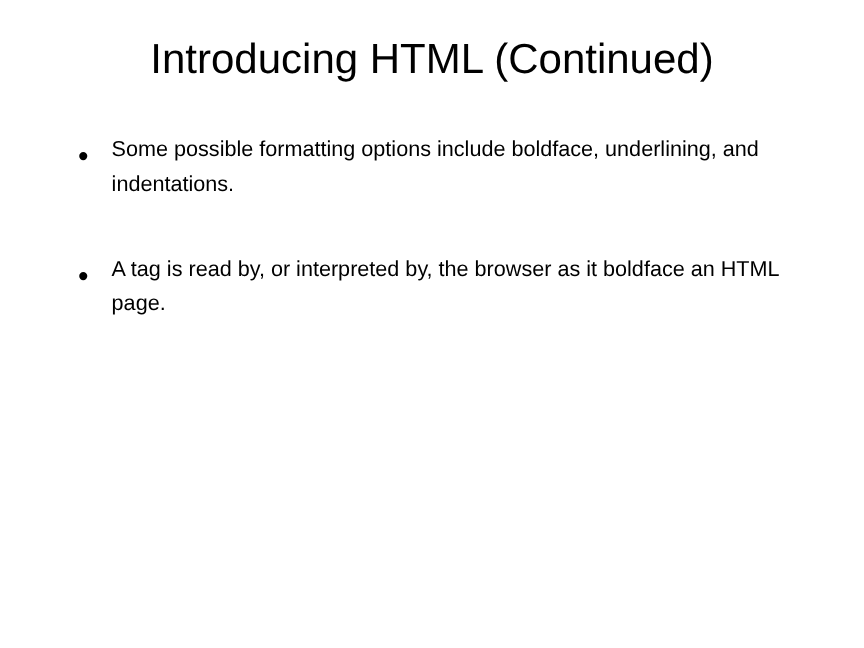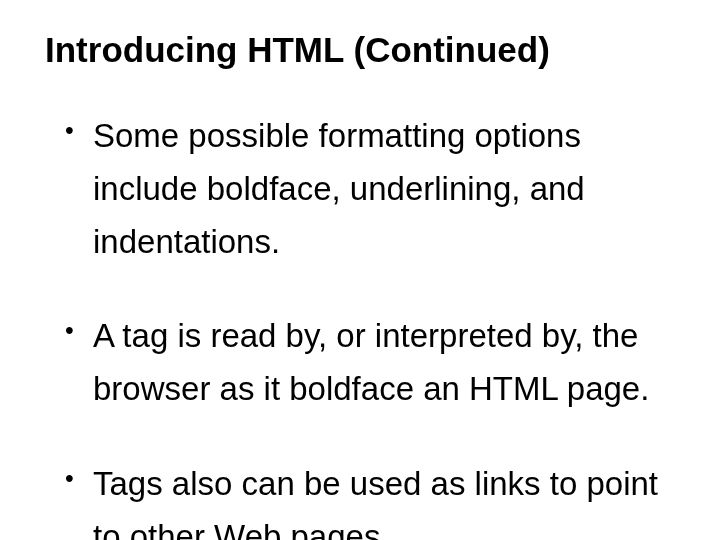--- a/index.html
+++ b/index.html
@@ -10,30 +10,31 @@
     body {
       width: 720px;
       height: 540px;
       background: #ffffff;
       font-family: Arial, Helvetica, sans-serif;
       color: #000000;
       padding: 30px 45px;
     }
     .title {
       font-size: 35px;
-      font-weight: bold;
+      font-weight: normal;
+      text-align: center;
       margin-bottom: 40px;
       letter-spacing: 0px;
     }
     .bullet-list {
       list-style: none;
       padding-left: 20px;
     }
     .bullet-item {
-      font-size: 33px;
+      font-size: 18px;
       line-height: 1.6;
       margin-bottom: 42px;
       position: relative;
       padding-left: 28px;
     }
     .bullet-item::before {
       content: "•";
       position: absolute;
       left: 0;
       top: 0;
@@ -41,14 +42,13 @@
     }
   </style>
 </head>
 <body>
 
 <h1 class="title">Introducing HTML (Continued)</h1>
 
 <ul class="bullet-list">
   <li class="bullet-item">Some possible formatting options include boldface, underlining, and indentations.</li>
   <li class="bullet-item">A tag is read by, or interpreted by, the browser as it boldface an HTML page.</li>
-  <li class="bullet-item">Tags also can be used as links to point to other Web pages.</li>
 </ul>
 
 </body></html>

